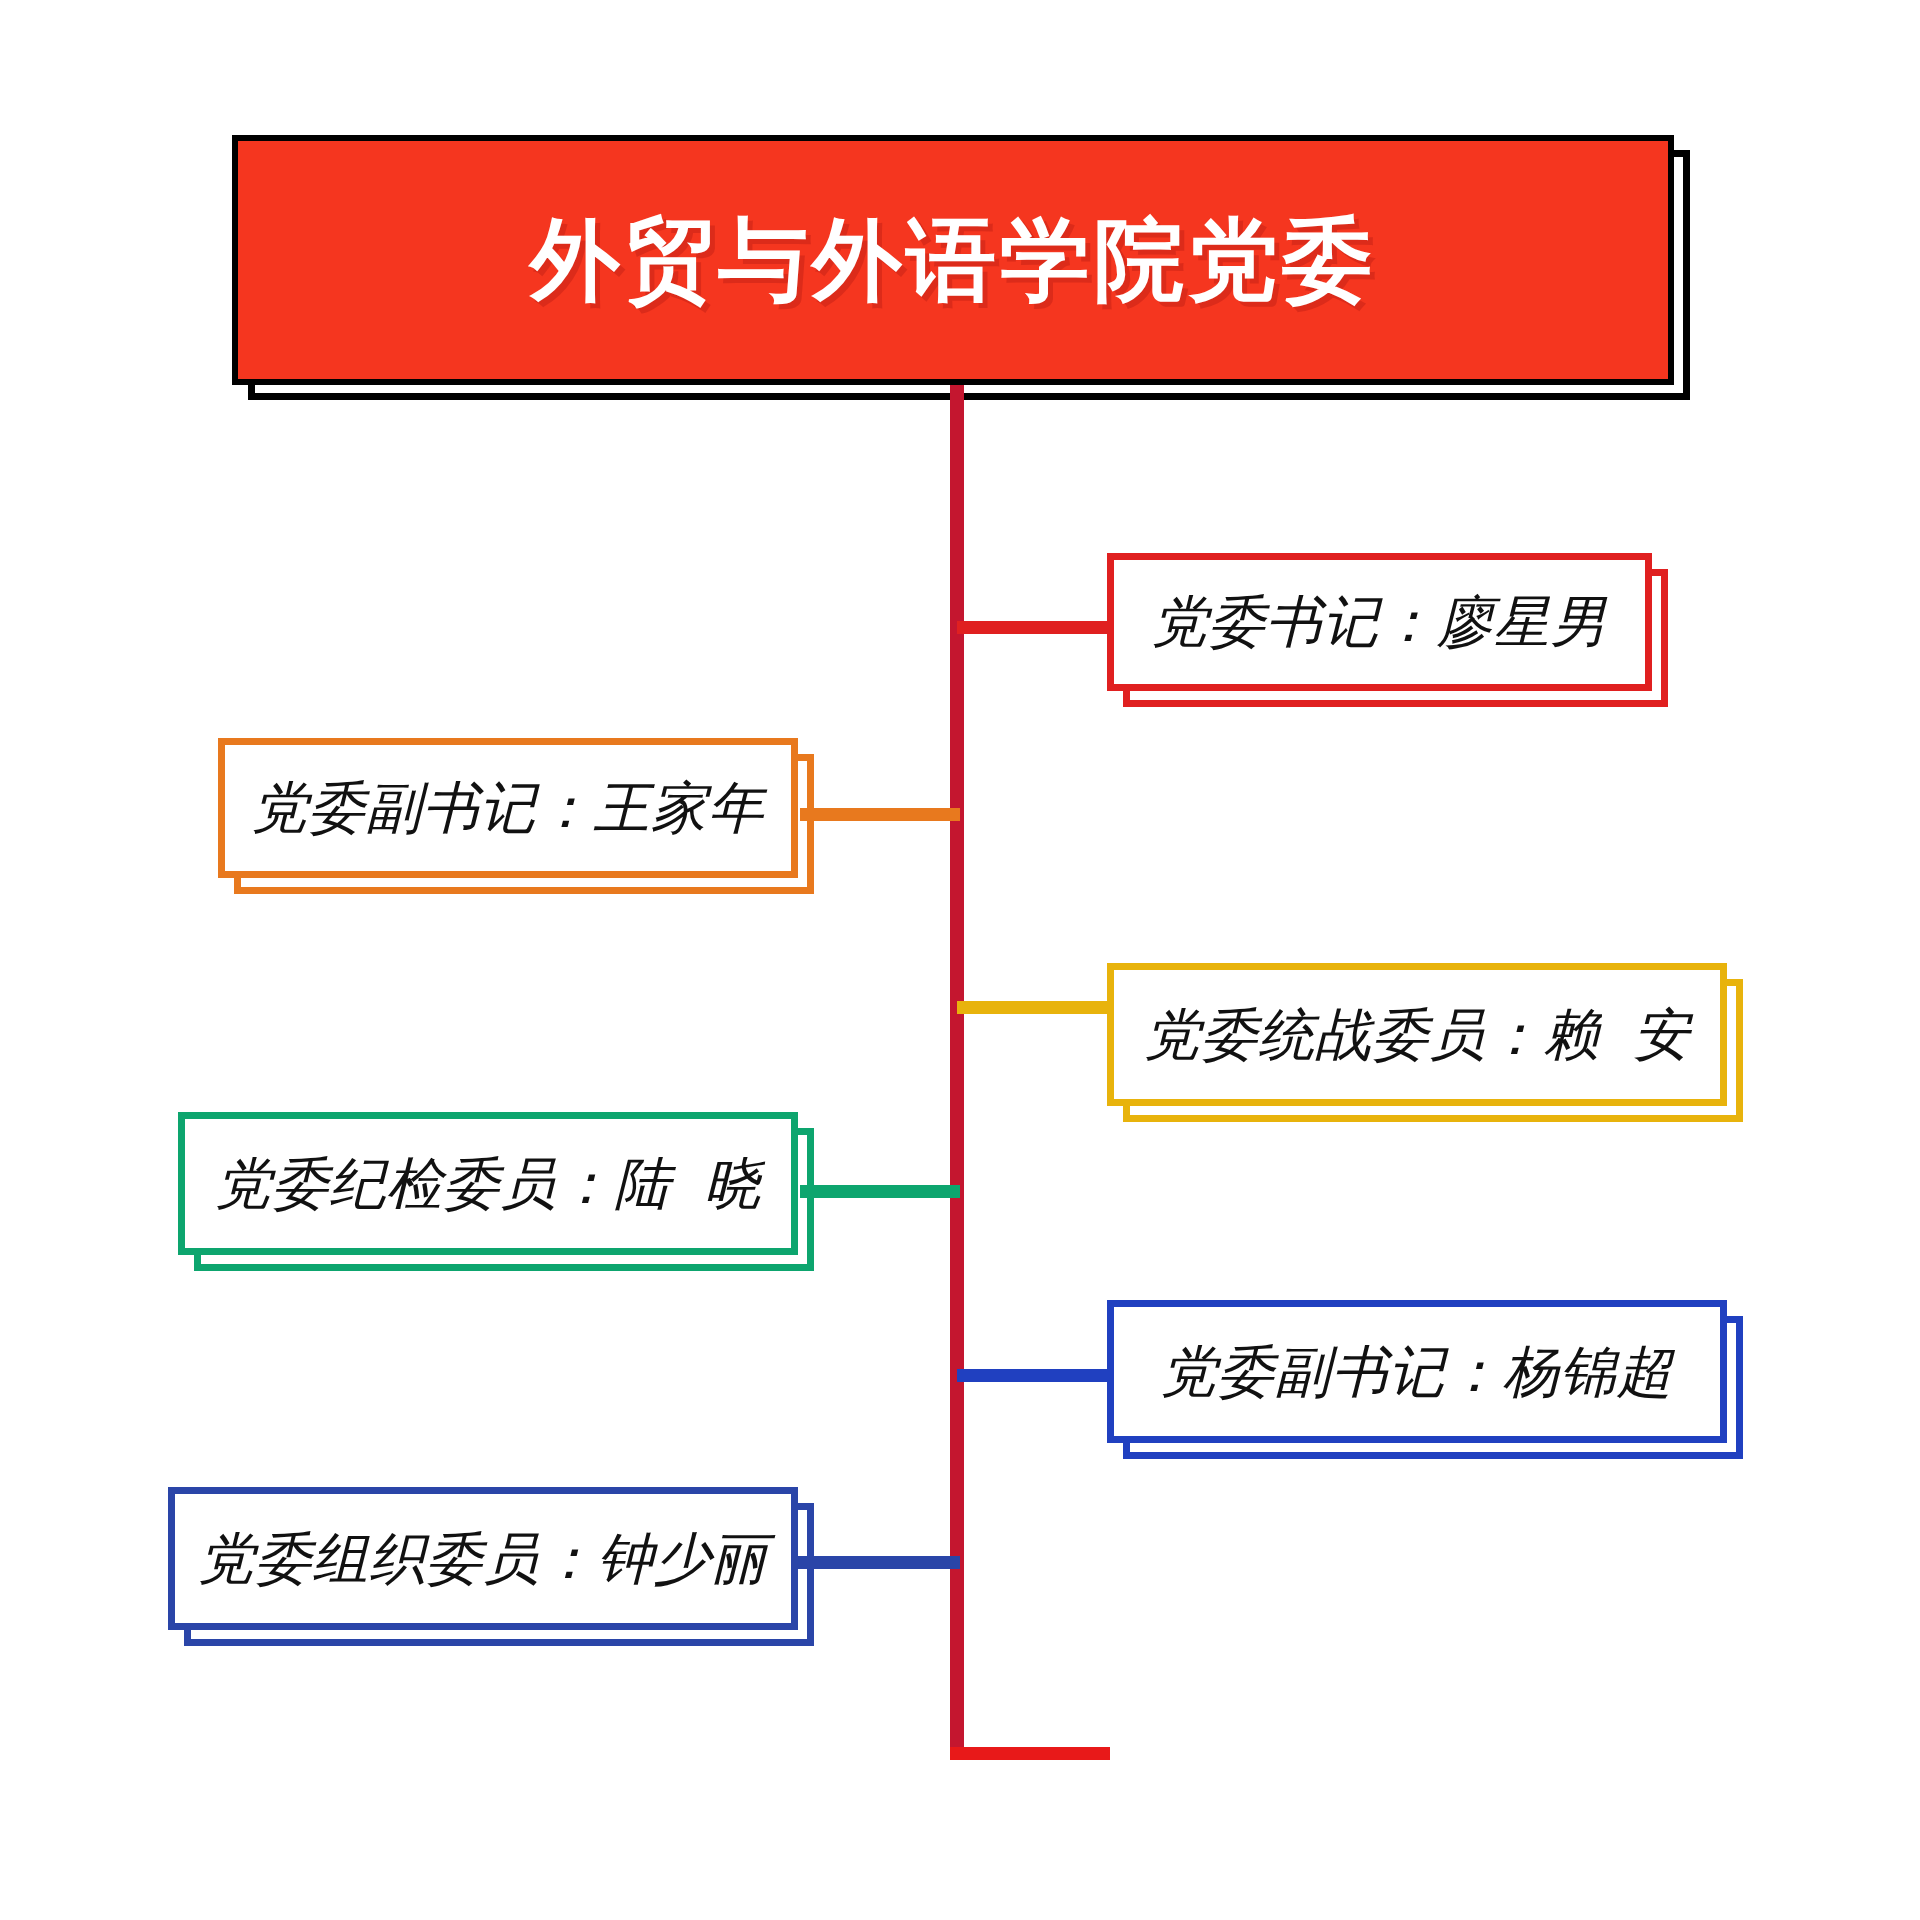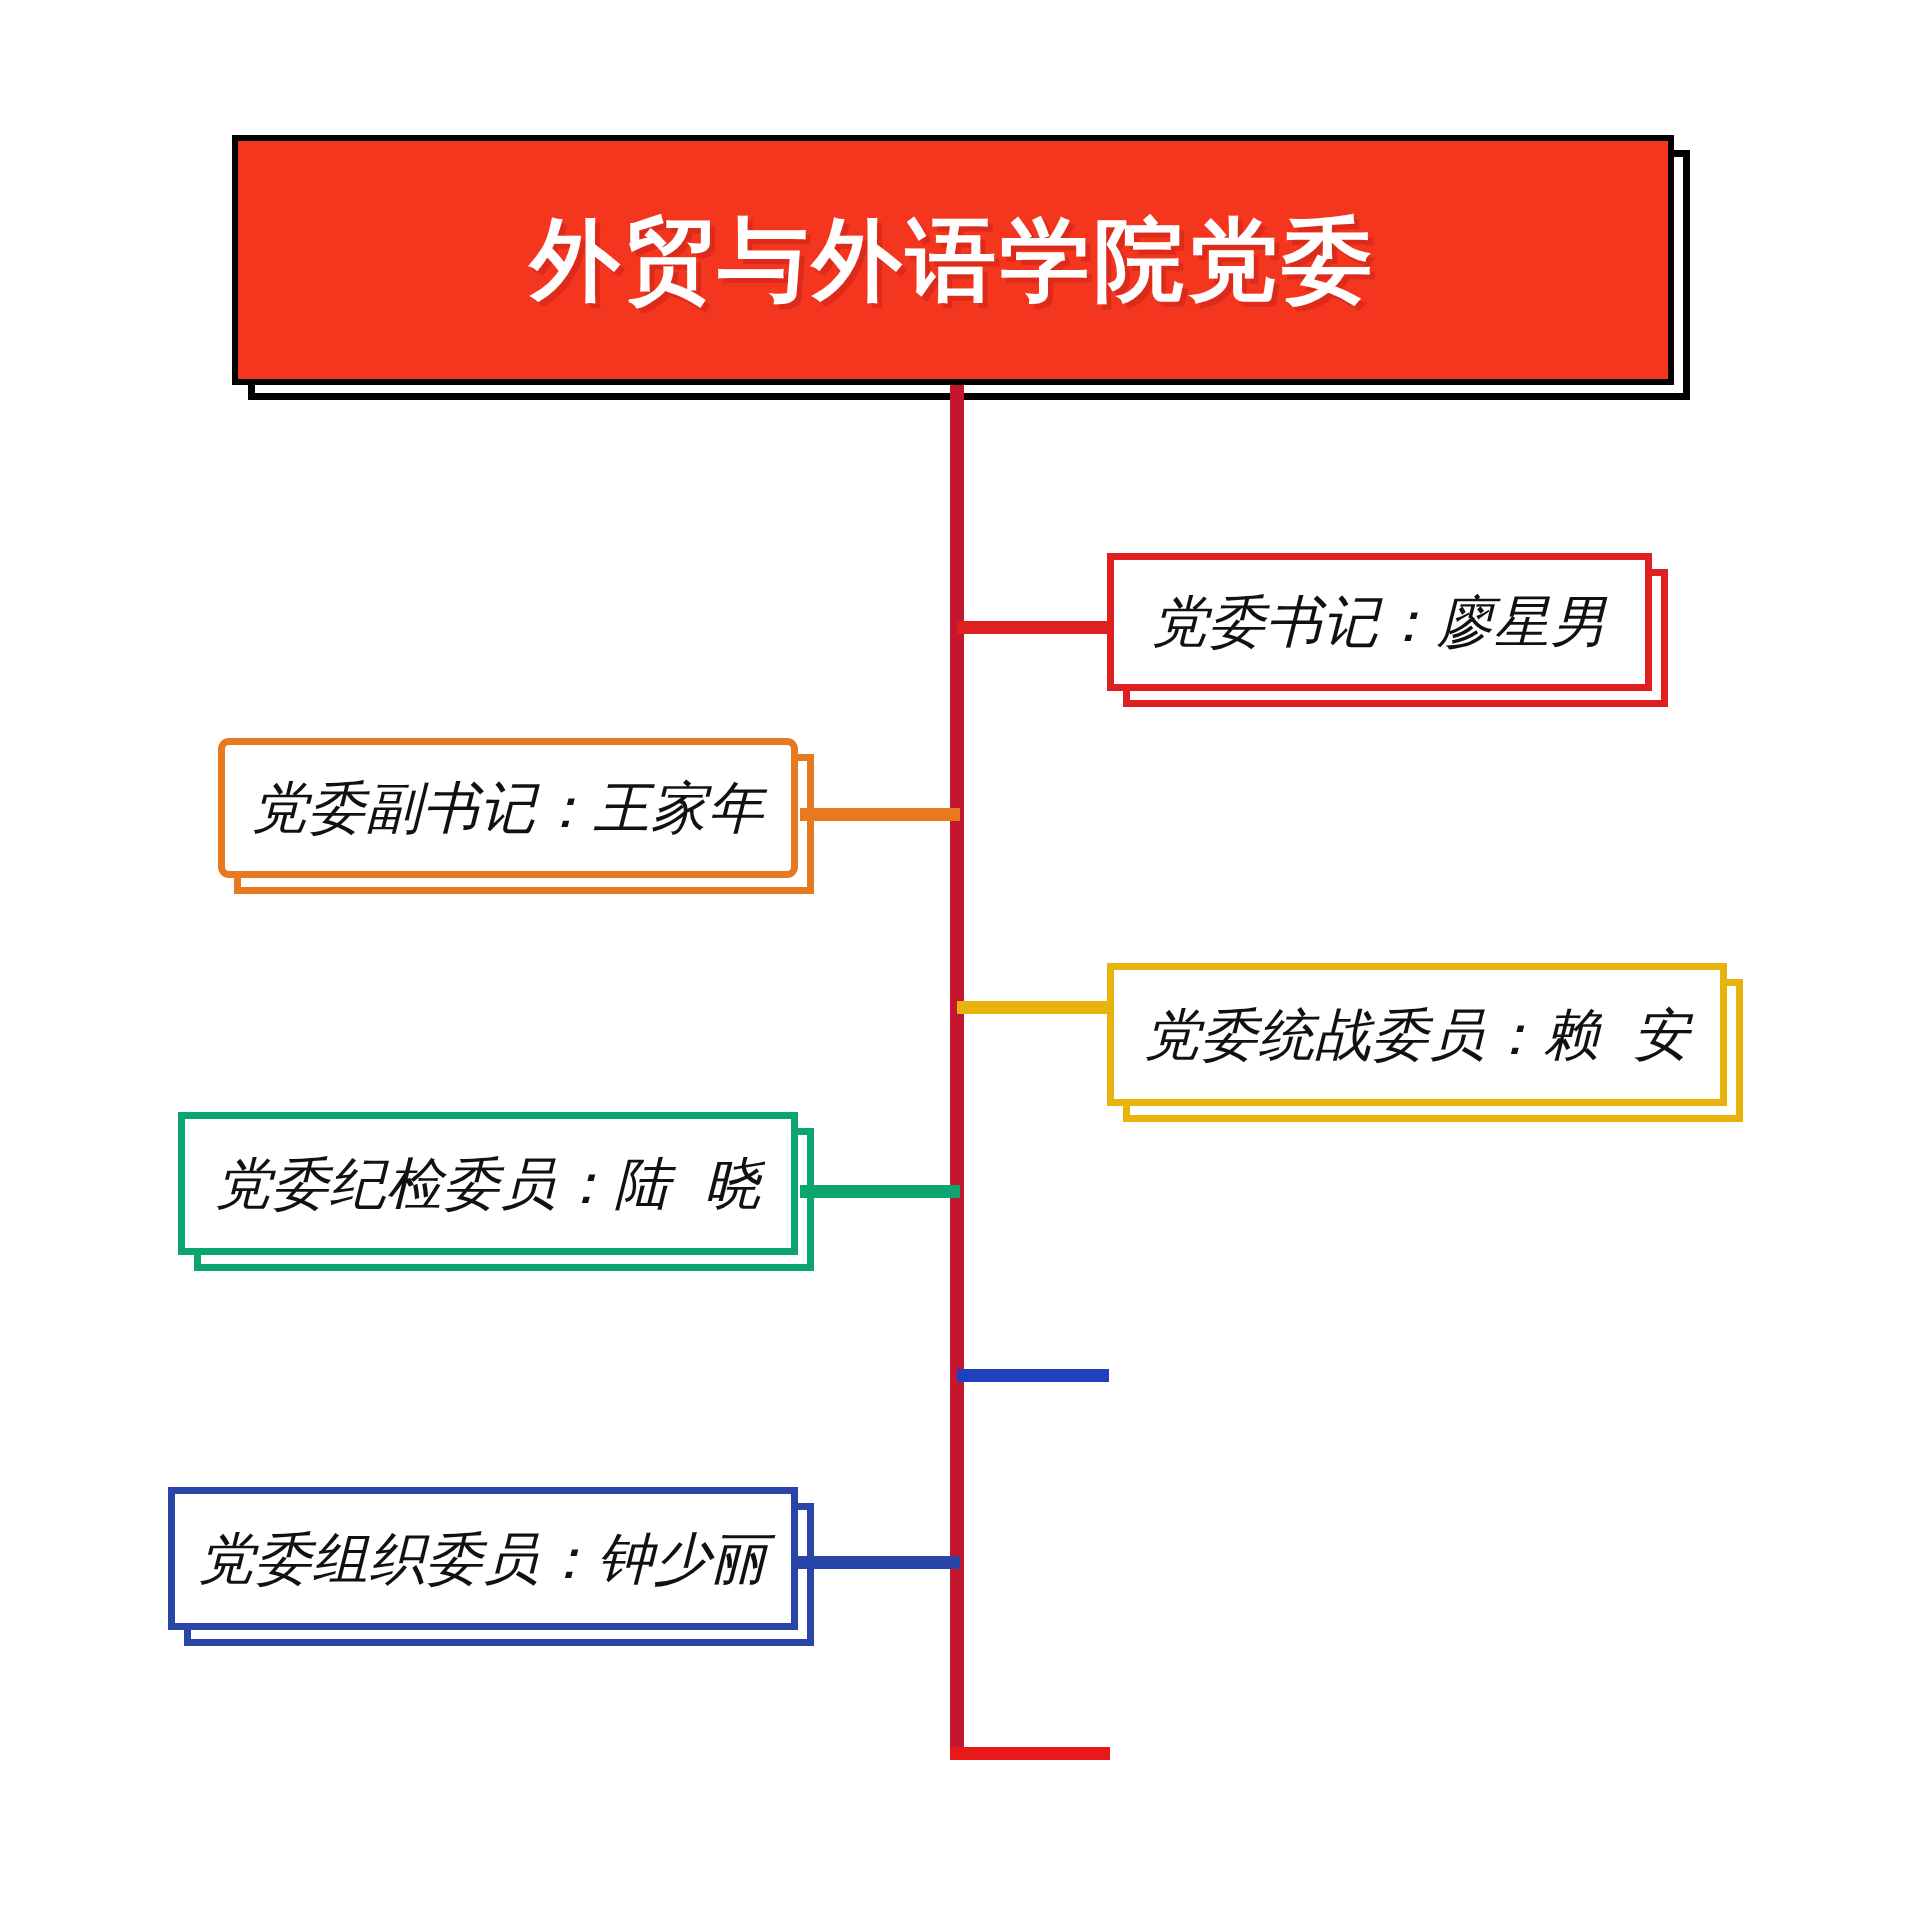--- a/index.html
+++ b/index.html
@@ -132,39 +132,45 @@
 
   <div class="node" style="left:1107px; top:553px; width:545px; height:138px;">
     <div class="shadow-frame" style="border-color:#E02020;"></div>
     <div class="face" style="border-color:#E02020;">
       <span class="label">党委书记：廖星男</span>
     </div>
   </div>
 
   <div class="node" style="left:218px; top:738px; width:580px; height:140px;">
     <div class="shadow-frame" style="border-color:#E8791E;"></div>
-    <div class="face" style="border-color:#E8791E;border-radius:11px;">
+    <div class="face" style="border-color:#E8791E;">
       <span class="label">党委副书记：王家年</span>
     </div>
   </div>
 
   <div class="node" style="left:1107px; top:930px; width:620px; height:143px;margin-top:33px;">
     <div class="shadow-frame" style="border-color:#E8B30C;"></div>
     <div class="face" style="border-color:#E8B30C;">
       <span class="label">党委统战委员：赖  安</span>
     </div>
   </div>
 
   <div class="node" style="left:178px; top:1112px; width:620px; height:143px;">
     <div class="shadow-frame" style="border-color:#0DA56E;"></div>
     <div class="face" style="border-color:#0DA56E;">
       <span class="label">党委纪检委员：陆  晓</span>
     </div>
   </div>
 
+  <div class="node" style="left:1107px; top:1300px; width:620px; height:143px;">
+    <div class="shadow-frame" style="border-color:#2040C0;"></div>
+    <div class="face" style="border-color:#2040C0;">
+      <span class="label">党委副书记：杨锦超</span>
+    </div>
+  </div>
 
   <div class="node" style="left:168px; top:1487px; width:630px; height:143px;">
     <div class="shadow-frame" style="border-color:#2A45A8;"></div>
     <div class="face" style="border-color:#2A45A8;">
       <span class="label">党委组织委员：钟少丽</span>
     </div>
   </div>
 
 
 </div>

